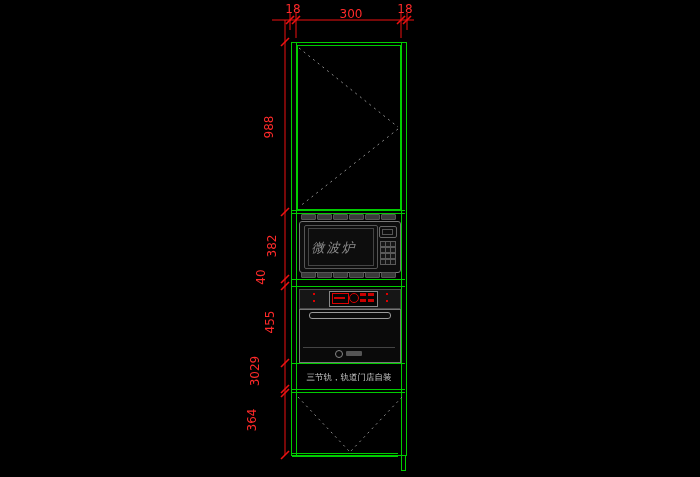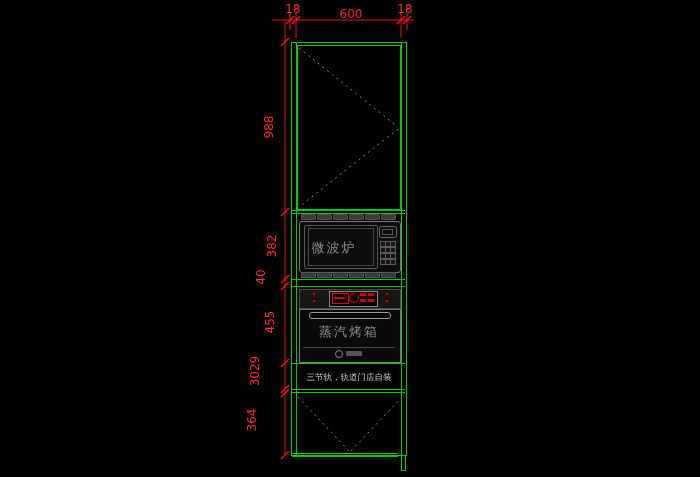--- a/index.html
+++ b/index.html
@@ -74,41 +74,41 @@
       <line x1="281" y1="283" x2="289" y2="275"></line>
       <line x1="281" y1="290" x2="289" y2="282"></line>
       <line x1="281" y1="367" x2="289" y2="359"></line>
       <line x1="281" y1="393" x2="289" y2="385"></line>
       <line x1="281" y1="397" x2="289" y2="389"></line>
       <line x1="281" y1="459" x2="289" y2="451"></line>
     </g>
   </svg>
 
   <div class="dimtext" style="left:283px;top:2px;width:20px;">18</div>
-  <div class="dimtext" style="left:333px;top:7px;width:36px;">600</div>
+  <div class="dimtext" style="left:333px;top:7px;width:36px;">300</div>
   <div class="dimtext" style="left:395px;top:2px;width:20px;">18</div>
 
   <div class="dimtext vdim" style="left:249px;top:120px;width:40px;">988</div>
   <div class="dimtext vdim" style="left:252px;top:239px;width:40px;">382</div>
   <div class="dimtext vdim" style="left:249px;top:270px;width:24px;">40</div>
   <div class="dimtext vdim" style="left:250px;top:315px;width:40px;">455</div>
   <div class="dimtext vdim" style="left:231px;top:364px;width:48px;">3029</div>
   <div class="dimtext vdim" style="left:232px;top:413px;width:40px;">364</div>
 
   <div class="vent" style="left:301px;top:214px;"></div>
   <div class="vent" style="left:317px;top:214px;"></div>
   <div class="vent" style="left:333px;top:214px;"></div>
   <div class="vent" style="left:349px;top:214px;"></div>
   <div class="vent" style="left:365px;top:214px;"></div>
   <div class="vent" style="left:381px;top:214px;"></div>
 
   <div class="abs" style="left:299px;top:221px;width:100px;height:50px;border:1px solid #777;border-radius:3px;background:#0d0d0d;"></div>
   <div class="abs" style="left:304px;top:225px;width:72px;height:42px;border:1px solid #555;border-radius:2px;"></div>
   <div class="abs" style="left:308px;top:228px;width:64px;height:36px;border:1px solid #444;"></div>
-  <div class="cnlabel" style="left:308px;top:239px;width:52px;font-size:13px;letter-spacing:2px;">微波炉</div>
+  <div class="cnlabel" style="left:308px;top:239px;width:52px;font-size:13px;letter-spacing:2px;font-style:italic;">微波炉</div>
   <div class="abs" style="left:379px;top:226px;width:16px;height:10px;border:1px solid #666;border-radius:2px;"></div>
   <div class="abs" style="left:382px;top:229px;width:9px;height:4px;border:1px solid #555;"></div>
 
   <div class="key" style="left:380px;top:241px;"></div>
   <div class="key" style="left:385px;top:241px;"></div>
   <div class="key" style="left:390px;top:241px;"></div>
   <div class="key" style="left:380px;top:247px;"></div>
   <div class="key" style="left:385px;top:247px;"></div>
   <div class="key" style="left:390px;top:247px;"></div>
   <div class="key" style="left:380px;top:253px;"></div>
@@ -134,20 +134,19 @@
   <div class="abs" style="left:349px;top:293px;width:8px;height:8px;border:1px solid #dd0000;border-radius:50%;"></div>
   <div class="redbar" style="left:360px;top:293px;width:6px;height:3px;"></div>
   <div class="redbar" style="left:368px;top:293px;width:6px;height:3px;"></div>
   <div class="redbar" style="left:360px;top:299px;width:6px;height:3px;"></div>
   <div class="redbar" style="left:368px;top:299px;width:6px;height:3px;"></div>
   <div class="reddot" style="left:386px;top:293px;"></div>
   <div class="reddot" style="left:386px;top:300px;"></div>
 
   <div class="abs" style="left:299px;top:309px;width:100px;height:52px;border:1px solid #777;background:#0a0a0a;"></div>
   <div class="abs" style="left:309px;top:312px;width:80px;height:5px;border:1px solid #999;border-radius:3px;"></div>
-  <div class="cnlabel" style="left:299px;top:323px;width:100px;font-size:13px;letter-spacing:2px;">蒸汽烤箱</div>
   <div class="abs" style="left:303px;top:347px;width:92px;height:1px;background:#444;"></div>
   <div class="abs" style="left:335px;top:350px;width:6px;height:6px;border:1px solid #888;border-radius:50%;"></div>
   <div class="abs" style="left:346px;top:351px;width:16px;height:5px;background:#555;border-radius:1px;"></div>
 
   <div class="note" style="left:299px;top:372px;width:100px;text-align:center;">三节轨，轨道门店自装</div>
 
 </div>
 
 </body></html>

